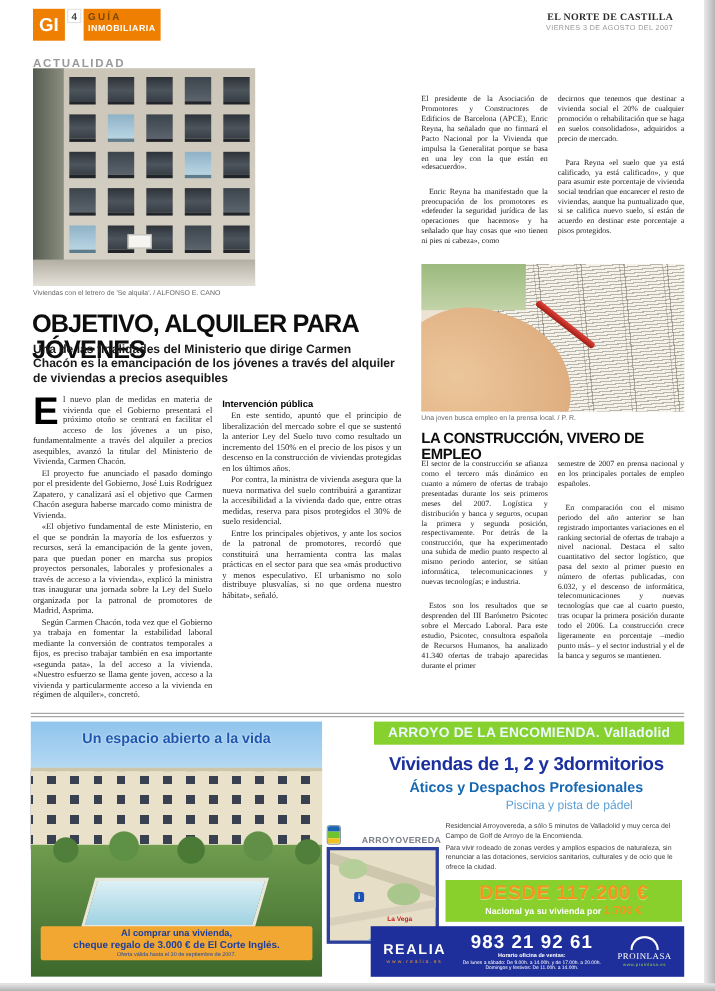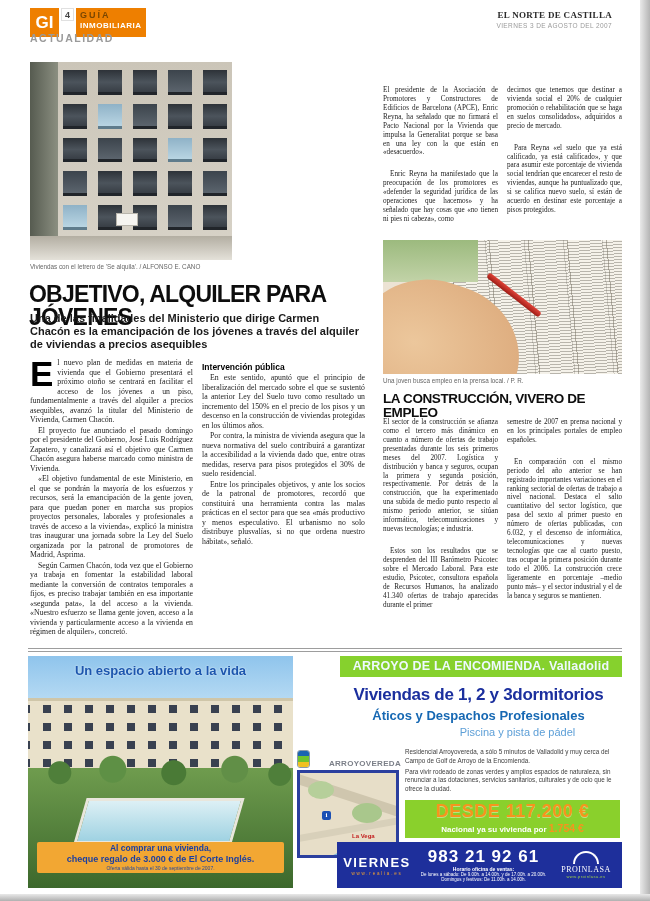--- a/index.html
+++ b/index.html
@@ -12,21 +12,21 @@
   
   .logo { position:absolute; left:30px; top:8px; height:29px; display:flex; align-items:flex-start; }
   .logo-gi { width:29px; height:29px; background:#ee7f00; color:#fff; font-weight:bold; font-size:17px; display:flex; align-items:center; justify-content:center; }
   .logo-num { width:13px; height:13px; background:#fff; border:1px solid #e0e0e0; color:#444; font-size:9px; font-weight:bold; display:flex; align-items:center; justify-content:center; margin-left:2px; }
   .logo-strip { margin-left:2px; width:70px; height:29px; background:#ee7f00; padding:3px 4px 2px 4px; }
   .logo-strip .l1 { color:rgba(60,40,0,0.65); font-size:9px; font-weight:bold; letter-spacing:2px; line-height:1.1; }
   .logo-strip .l2 { color:#fff; font-size:8px; font-weight:bold; letter-spacing:0.5px; line-height:1.3; }
   .masthead { position:absolute; right:28px; top:10px; text-align:right; }
   .masthead .paper { font-family:"Liberation Serif", serif; font-weight:bold; font-size:9px; color:#2b2b2b; letter-spacing:0.3px; }
   .masthead .date { font-size:6.5px; color:#9a9a9a; margin-top:2px; letter-spacing:0.4px; }
-  .section { position:absolute; left:30px; top:32px; font-size:10.5px; font-weight:bold; color:#9a9a9a; letter-spacing:1.5px; }
+  .section { position:absolute; left:30px; top:52px; font-size:10.5px; font-weight:bold; color:#9a9a9a; letter-spacing:1.5px; }
 
   
   .photo-building { position:absolute; left:30px; top:62px; width:202px; height:198px; background:linear-gradient(#cbc5b8,#d8d3c8); overflow:hidden; }
   .facade-left { position:absolute; left:0; top:0; width:28px; height:100%; background:linear-gradient(90deg,#565b50,#8b8f81); }
   .facade-bottom { position:absolute; left:0; bottom:0; width:100%; height:24px; background:linear-gradient(#b3aea2,#e4e1d9); }
   .win-grid { position:absolute; left:33px; top:8px; right:5px; bottom:30px; display:grid; grid-template-columns:repeat(5,1fr); grid-template-rows:repeat(5,1fr); gap:9px 11px; }
   .win-grid div { background:linear-gradient(180deg,#2d3238 0%,#4c545c 55%,#383e45 100%); border-bottom:3px solid #21252a; }
   .win-grid div:nth-child(4n) { background:linear-gradient(180deg,#3c444c,#5b646d); }
   .win-grid div:nth-child(7n) { background:linear-gradient(#8fb2c7,#b9d5e3); border-bottom:3px solid #5f7c8c; }
   .sign { position:absolute; left:86px; bottom:34px; width:22px; height:13px; background:#f6f5f1; border:1px solid #b9b6ad; }
@@ -259,26 +259,26 @@
         <div class="map-label">La Vega</div>
       </div>
 
       <div class="ad-body">
         <p>Residencial Arroyovereda, a sólo 5 minutos de Valladolid y muy cerca del Campo de Golf de Arroyo de la Encomienda.</p>
         <p>Para vivir rodeado de zonas verdes y amplios espacios de naturaleza, sin renunciar a las dotaciones, servicios sanitarios, culturales y de ocio que le ofrece la ciudad.</p>
       </div>
 
       <div class="ad-price">
         <div class="from">DESDE 117.200 €</div>
-        <div class="resv"><span>Nacional ya su vivienda por</span> <b>1.754 €</b></div>
+        <div class="resv"><span>Nacional ya su vivienda por</span> <b>1.700 €</b></div>
       </div>
 
       <div class="ad-bluebar">
         <div class="realia">
-          <div class="r1">VIERNES</div>
+          <div class="r1">REALIA</div>
           <div class="r2">www.realia.es</div>
         </div>
         <div class="phoneblock">
           <div class="ph">983 21 92 61</div>
           <div class="h1">Horario oficina de ventas:</div>
           <div class="h2">De lunes a sábado: De 9.00h. a 14.00h. y de 17.00h. a 20.00h.</div>
           <div class="h2">Domingos y festivos: De 11.00h. a 14.00h.</div>
         </div>
         <div class="proinlasa">
           <div class="arc"></div>

